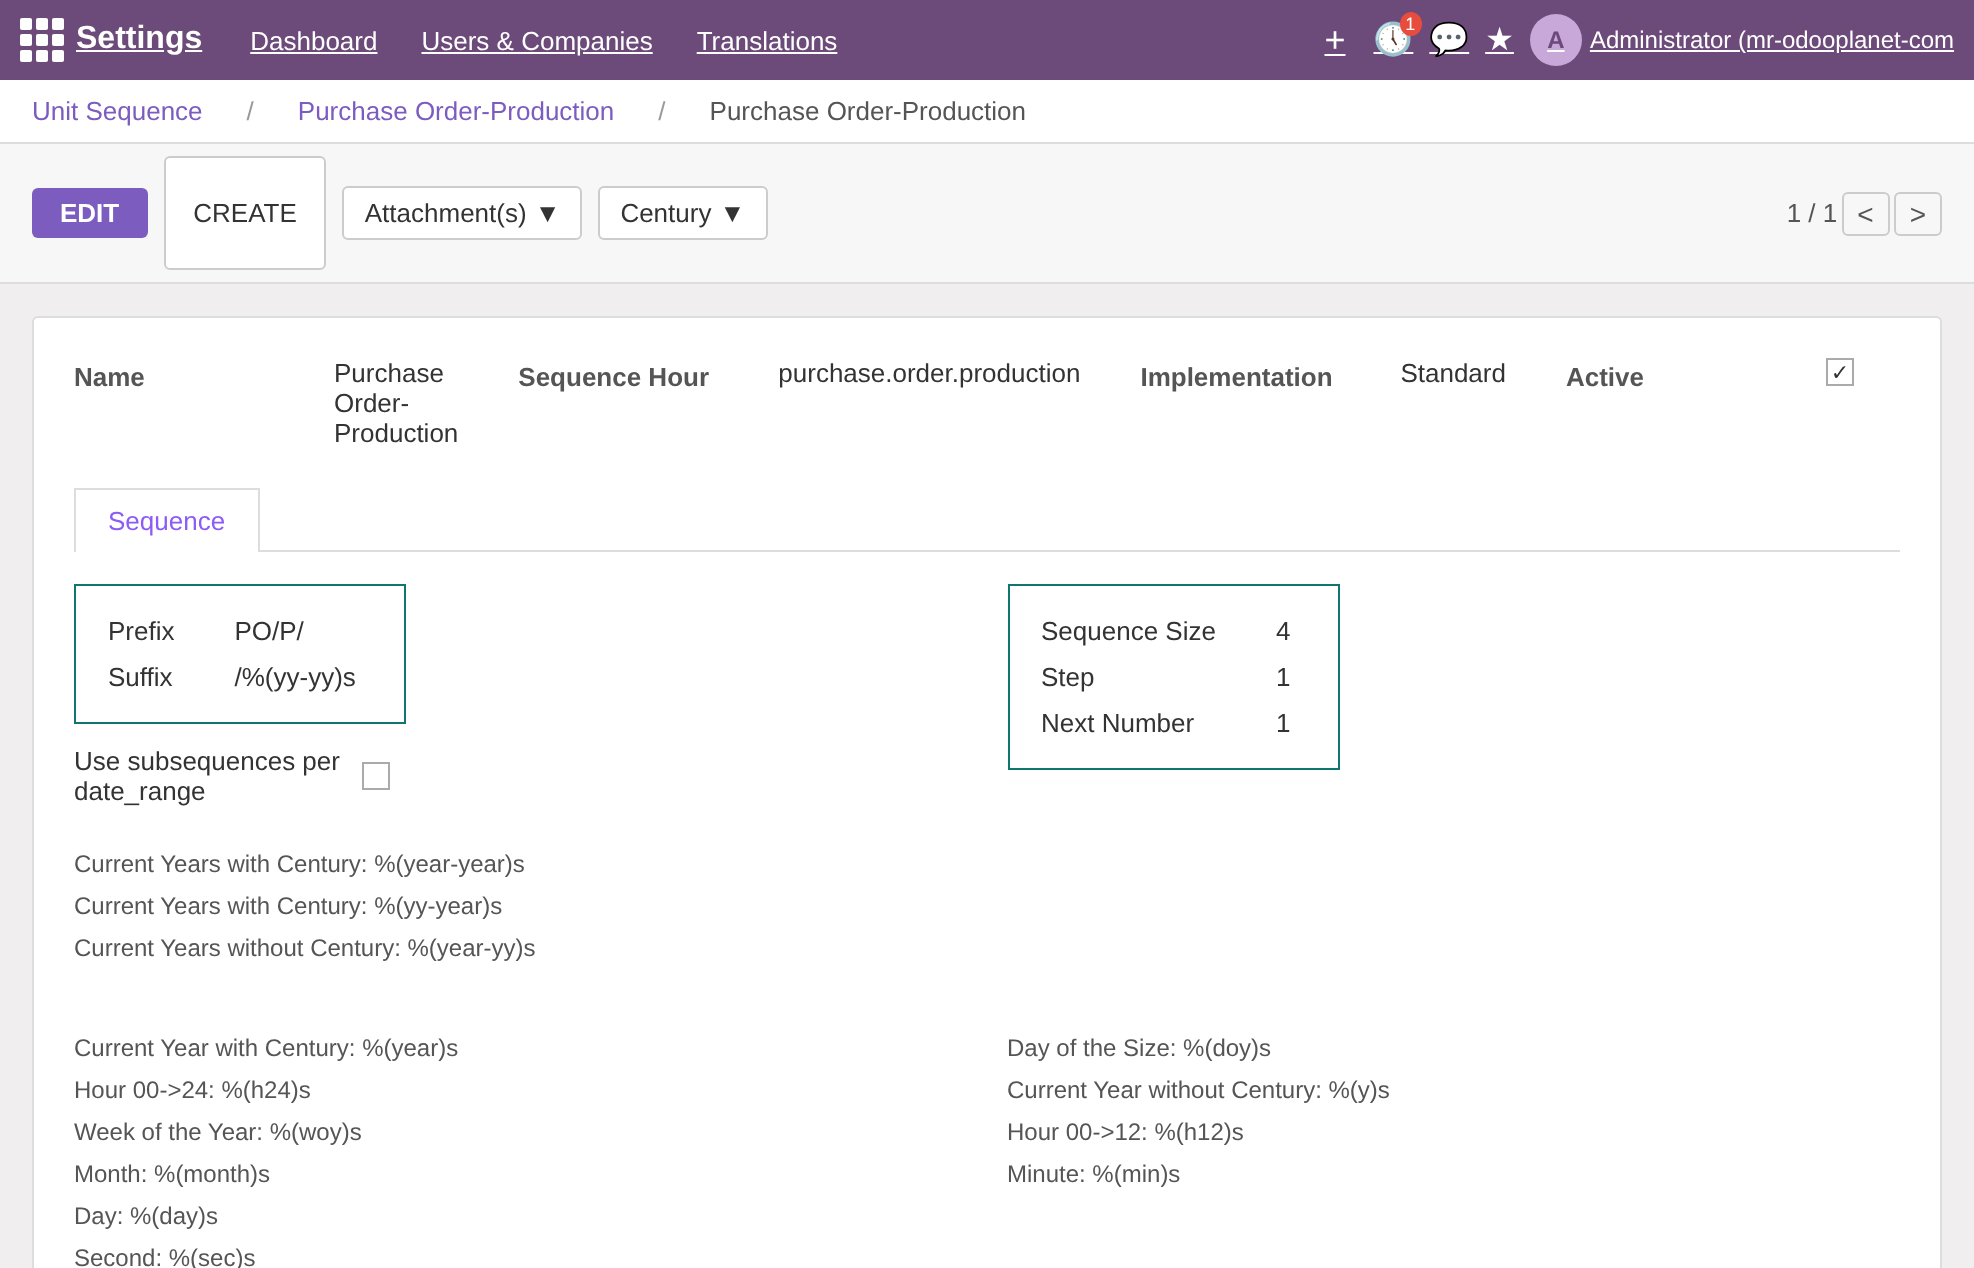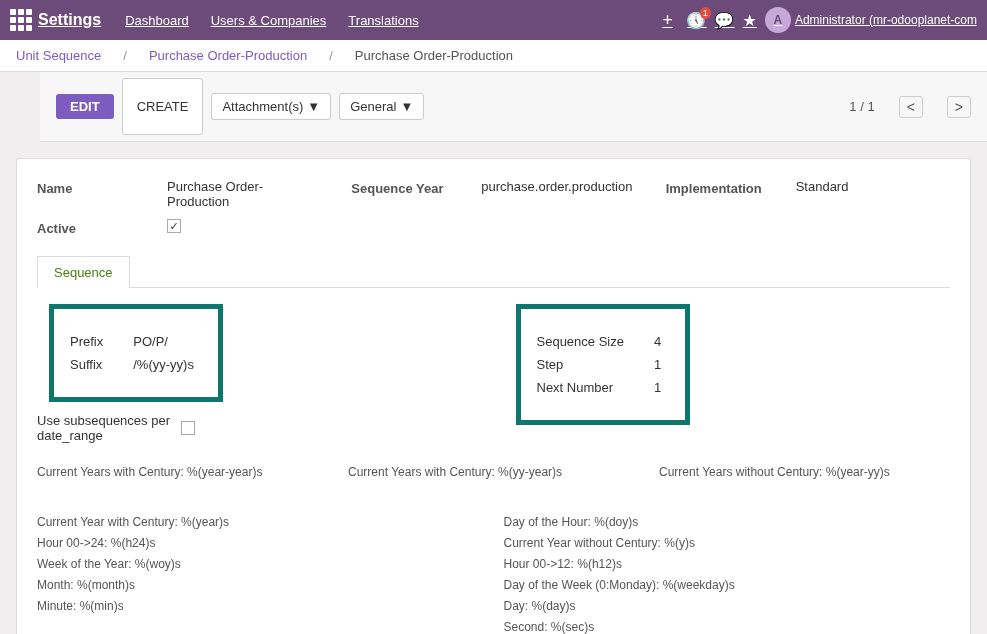--- a/index.html
+++ b/index.html
@@ -109,21 +109,20 @@
     .breadcrumb-current { color: #555; }
 
     
     .action-toolbar {
       background: #f8f7f7;
       border-bottom: 1px solid #ddd;
       padding: 6px 16px;
       display: flex;
       align-items: center;
       gap: 8px;
-      margin-left: 40px;
     }
     .btn-edit {
       background: #7c5cbf;
       color: #fff;
       border: none;
       padding: 5px 14px;
       border-radius: 3px;
       cursor: pointer;
       font-size: 13px;
       font-weight: bold;
@@ -144,21 +143,21 @@
       padding: 5px 10px;
       border-radius: 3px;
       cursor: pointer;
       font-size: 13px;
       display: flex; align-items: center; gap: 4px; text-align: center;
     }
     .toolbar-spacer { flex: 1; }
     .pagination {
       display: flex;
       align-items: center;
-      gap: 24px;
+      gap: 2px;
       font-size: 13px;
       color: #555;
     }
     .pagination .nav-btn {
       background: none;
       border: 1px solid #ccc;
       border-radius: 3px;
       padding: 2px 7px;
       cursor: pointer;
       font-size: 14px;
@@ -173,21 +172,21 @@
     .record-card {
       background: #fff;
       border: 1px solid #ddd;
       border-radius: 3px;
       padding: 20px;
     }
 
     
     .fields-grid {
       display: grid;
-      grid-template-columns: 1fr 1fr 1fr;
+      grid-template-columns: 1fr 1fr 1fr 1fr;
       gap: 10px 30px;
       margin-bottom: 20px;
     }
     .field-row {
       display: flex;
       align-items: flex-start;
       gap: 10px;
     }
     .field-label {
       font-weight: bold;
@@ -220,36 +219,35 @@
       border: 1px solid transparent;
       border-bottom: none;
       font-size: 13px;
       color: #555;
       margin-bottom: -1px;
     }
     .tab.active {
       border-color: #ddd;
       border-bottom-color: #fff;
       background: #fff;
-      color: #4d7c0f;
+      color: #8b5cf6;
       font-weight: normal;
     }
 
     
     .sequence-content {
       display: grid;
       grid-template-columns: 1fr 1fr;
       gap: 20px;
       margin-bottom: 20px;
     }
     .seq-box {
-      border: 5px solid #0f766e;
-      padding: 20px 14px;
+      border: 1px solid #0f766e;
+      padding: 10px 14px;
       display: inline-block;
-      margin-left: 12px;
     }
     .seq-box-table {
       width: 100%;
     }
     .seq-box-table tr td {
       padding: 3px 8px 3px 0;
       font-size: 13px;
       color: #333;
     }
     .seq-box-table tr td:first-child {
@@ -337,41 +335,41 @@
 </div>
 
 <div class="action-toolbar">
   <button class="btn-edit">EDIT</button>
   <button class="btn-create">CREATE</button>
   <button class="btn-dropdown">
     <span>Attachment(s)</span>
     <span>▼</span>
   </button>
   <button class="btn-dropdown">
-    <span>General</span>
+    <span>Century</span>
     <span>▼</span>
   </button>
   <div class="toolbar-spacer"></div>
   <div class="pagination">
     <span>1 / 1</span>
     <button class="nav-btn">&lt;</button>
     <button class="nav-btn">&gt;</button>
   </div>
 </div>
 
 <div class="main-content">
   <div class="record-card">
 
     <div class="fields-grid">
       <div class="field-row">
         <span class="field-label">Name</span>
         <span class="field-value">Purchase Order-Production</span>
       </div>
       <div class="field-row">
-        <span class="field-label">Sequence Year</span>
+        <span class="field-label">Sequence Hour</span>
         <span class="field-value">purchase.order.production</span>
       </div>
       <div class="field-row">
         <span class="field-label">Implementation</span>
         <span class="field-value">Standard</span>
       </div>
       <div class="field-row">
         <span class="field-label">Active</span>
         <span class="checkbox-val">✓</span>
       </div>
@@ -420,39 +418,38 @@
               <td>Next Number</td>
               <td>1</td>
             </tr>
           </tbody>
             </table>
         </div>
       </div>
     </div>
 
     <div class="info-section">
-      <div style="display:grid; grid-template-columns:1fr 1fr 1fr; gap:3px 20px;">
+      <div style="display:grid; grid-template-columns:1fr; gap:3px 20px;">
         <span class="info-line">Current Years with Century: %(year-year)s</span>
         <span class="info-line">Current Years with Century: %(yy-year)s</span>
         <span class="info-line">Current Years without Century: %(year-yy)s</span>
       </div>
     </div>
 
     <div class="divider"></div>
 
     <div class="info-section">
       <div style="display:grid; grid-template-columns:1fr 1fr; gap:3px 20px;">
         <span class="info-line">Current Year with Century: %(year)s</span>
-        <span class="info-line">Day of the Hour: %(doy)s</span>
+        <span class="info-line">Day of the Size: %(doy)s</span>
         <span class="info-line">Hour 00-&gt;24: %(h24)s</span>
         <span class="info-line">Current Year without Century: %(y)s</span>
         <span class="info-line">Week of the Year: %(woy)s</span>
         <span class="info-line">Hour 00-&gt;12: %(h12)s</span>
         <span class="info-line">Month: %(month)s</span>
-        <span class="info-line">Day of the Week (0:Monday): %(weekday)s</span>
         <span class="info-line">Minute: %(min)s</span>
         <span class="info-line">Day: %(day)s</span>
         <span class="info-line"></span>
         <span class="info-line">Second: %(sec)s</span>
       </div>
     </div>
 
   </div>
 </div>
 

